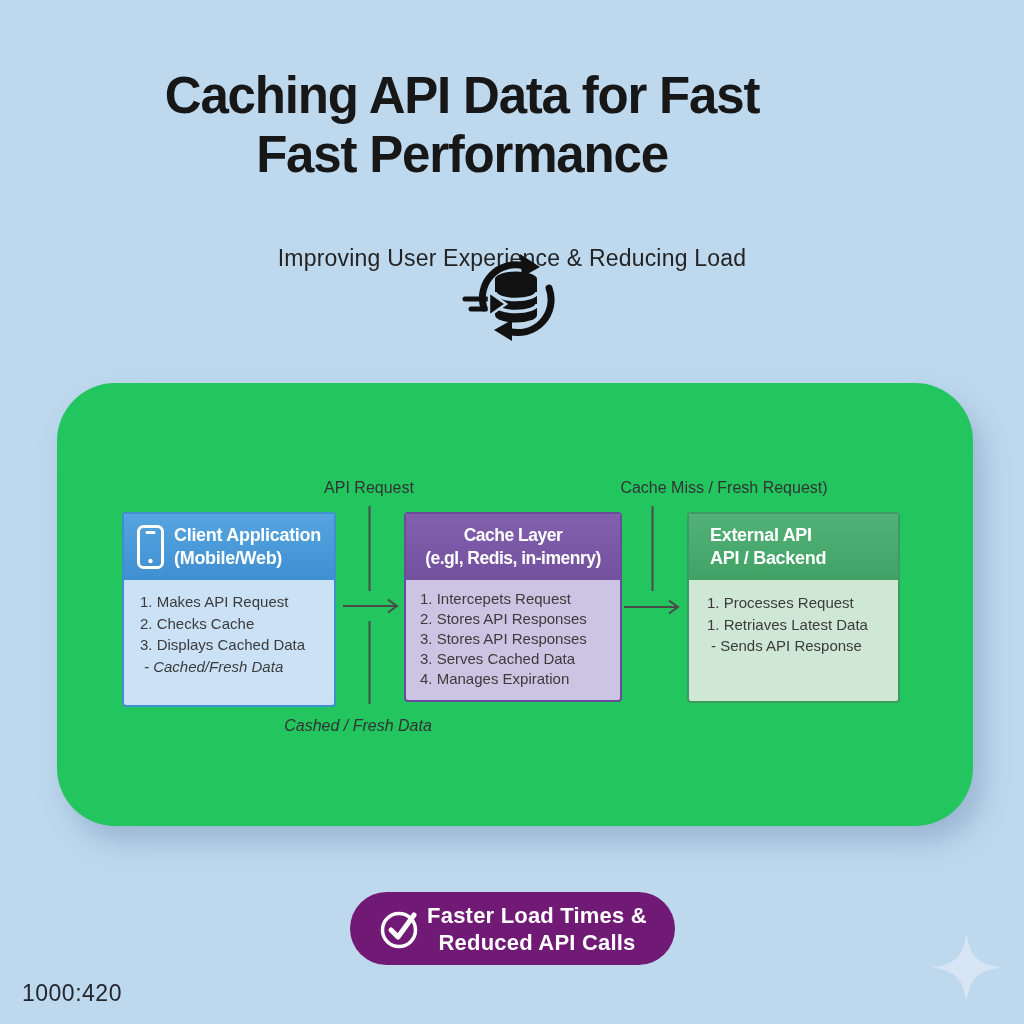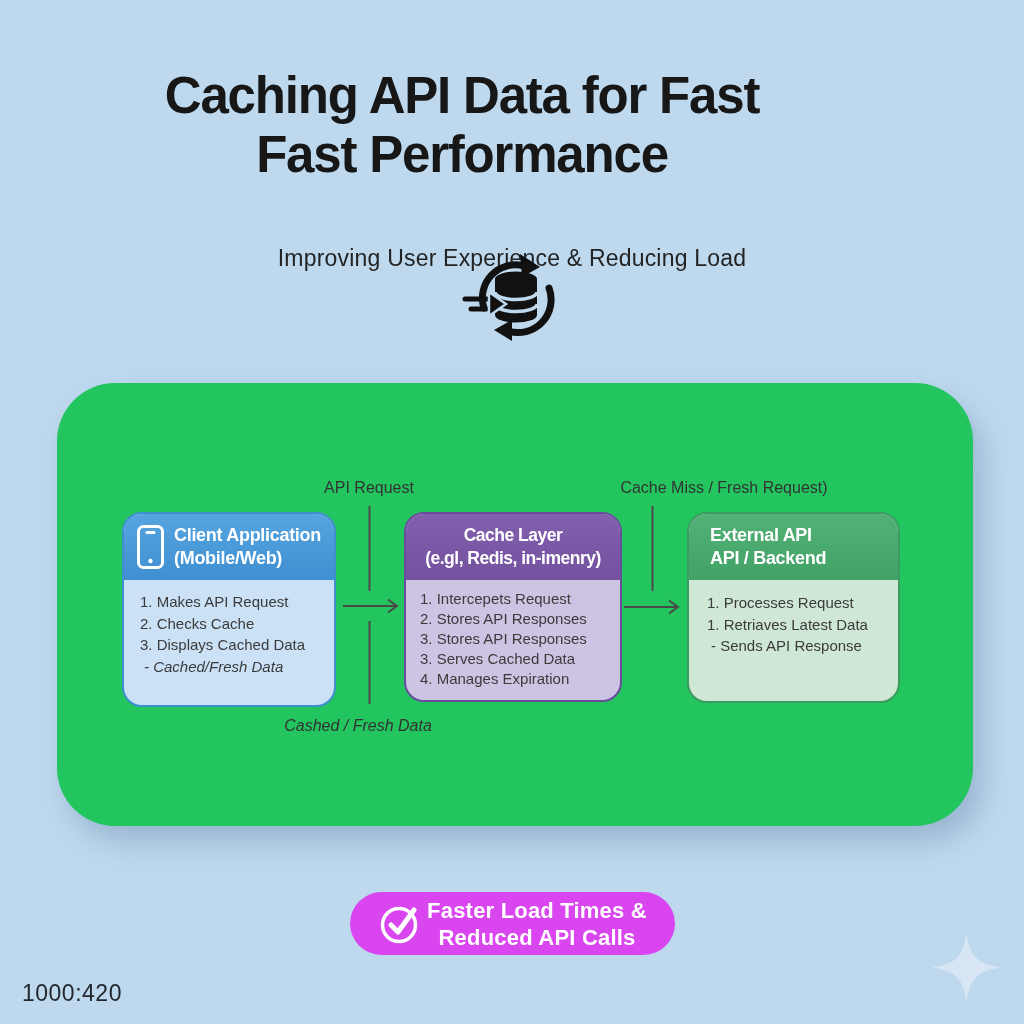--- a/index.html
+++ b/index.html
@@ -31,21 +31,21 @@
     box-shadow:10px 16px 28px rgba(110,140,175,.45);
   }
   .flow-label{
     position:absolute;transform:translateX(-50%);
     font-size:16px;color:#333;white-space:nowrap;
   }
   .connectors{position:absolute;left:0;top:0;width:916px;height:443px;}
 
   
   .card{
-    position:absolute;border-radius:20px;overflow:hidden;
+    position:absolute;border-radius:4px;overflow:hidden;
     box-sizing:border-box;border:2px solid;
   }
   .card-header{
     height:66px;display:flex;align-items:center;box-sizing:border-box;
     color:#fff;font-weight:700;font-size:18px;line-height:23px;letter-spacing:-0.3px;
   }
   .card-body{
     box-sizing:border-box;color:#3b3b3b;font-size:15px;
   }
   .card-body .item{white-space:nowrap;}
@@ -59,22 +59,22 @@
   .card-cache .card-body{padding:9px 4px 6px 14px;line-height:20px;}
 
   .card-api{left:630px;top:129px;width:213px;height:191px;border-color:#3f9a61;background:#cfe7d5;}
   .card-api .card-header{background:linear-gradient(180deg,#53b176,#42a266);padding-left:21px;}
   .card-api .card-body{padding:12px 6px 6px 18px;line-height:21.5px;}
 
   .phone-icon{margin-right:10px;flex:0 0 auto;display:block;}
 
   
   .badge{
-    top:892px;left:350px;width:325px;height:63px;border-radius:37px;
-    background:#d946ef;display:flex;align-items:center;
+    top:892px;left:350px;width:325px;height:73px;border-radius:37px;
+    background:#701a75;display:flex;align-items:center;
   }
   .badge-icon{margin-left:27px;flex:0 0 auto;display:block;}
   .badge-text{
     flex:1;text-align:center;color:#fff;font-weight:700;
     font-size:22px;line-height:27px;letter-spacing:0.2px;padding-right:24px;
   }
 
   .footer-note{top:980px;left:22px;font-size:23px;color:#22272f;letter-spacing:0.5px;}
   .sparkle{top:930px;left:929px;width:75px;height:75px;}
 </style>

